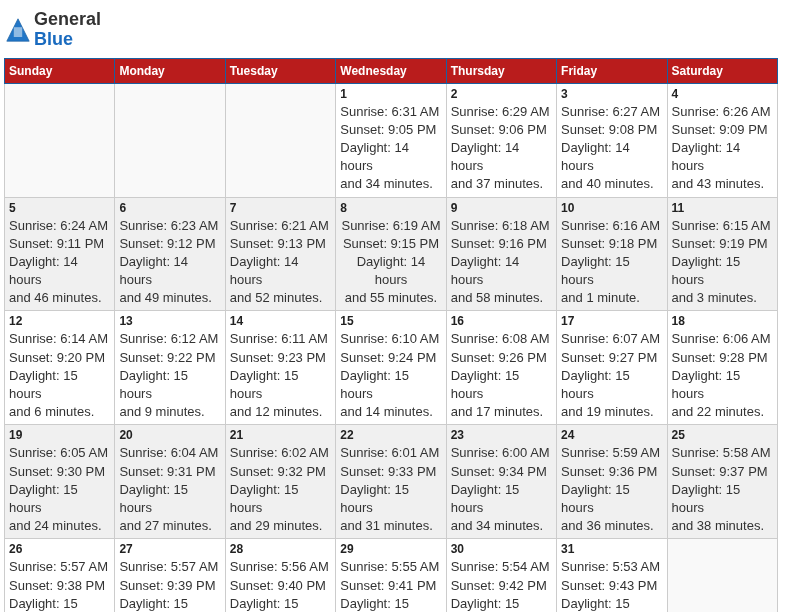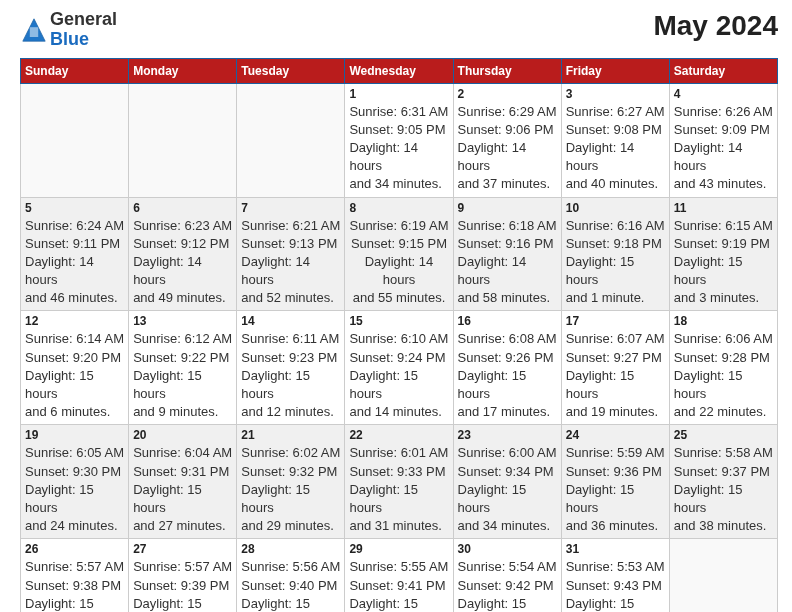--- a/index.html
+++ b/index.html
@@ -9,21 +9,21 @@
       width: 792px;
       height: 612px;
       overflow: hidden;
     }
     .page {
       width: 792px;
       height: 612px;
       background: #fff;
       display: flex;
       flex-direction: column;
-      padding: 10px 14px 10px 20px;
+      padding: 10px 14px 10px 4px;
     }
     .header {
       display: flex;
       justify-content: space-between;
       align-items: flex-start;
       margin-bottom: 8px;
     }
     .logo {
       display: flex;
       align-items: center;
@@ -113,21 +113,20 @@
         <polygon points="20,4 36,36 4,36" fill="#2176c7"></polygon>
         <polygon points="20,4 36,36 4,36" fill="none" stroke="#1a5fa0" stroke-width="1"></polygon>
         <rect x="14" y="16" width="12" height="14" fill="#fff" opacity="0.5"></rect>
       </svg>
       <div class="logo-text">
         <span class="logo-general">General</span>
         <span class="logo-blue">Blue</span>
       </div>
     </div>
     <div class="title-block">
-      <div class="month-year">May 2024</div>
     </div>
   </div>
 
   <table class="calendar">
     <thead>
       <tr>
 
       <th>Sunday</th>
           <th>Monday</th>
           <th>Tuesday</th>

